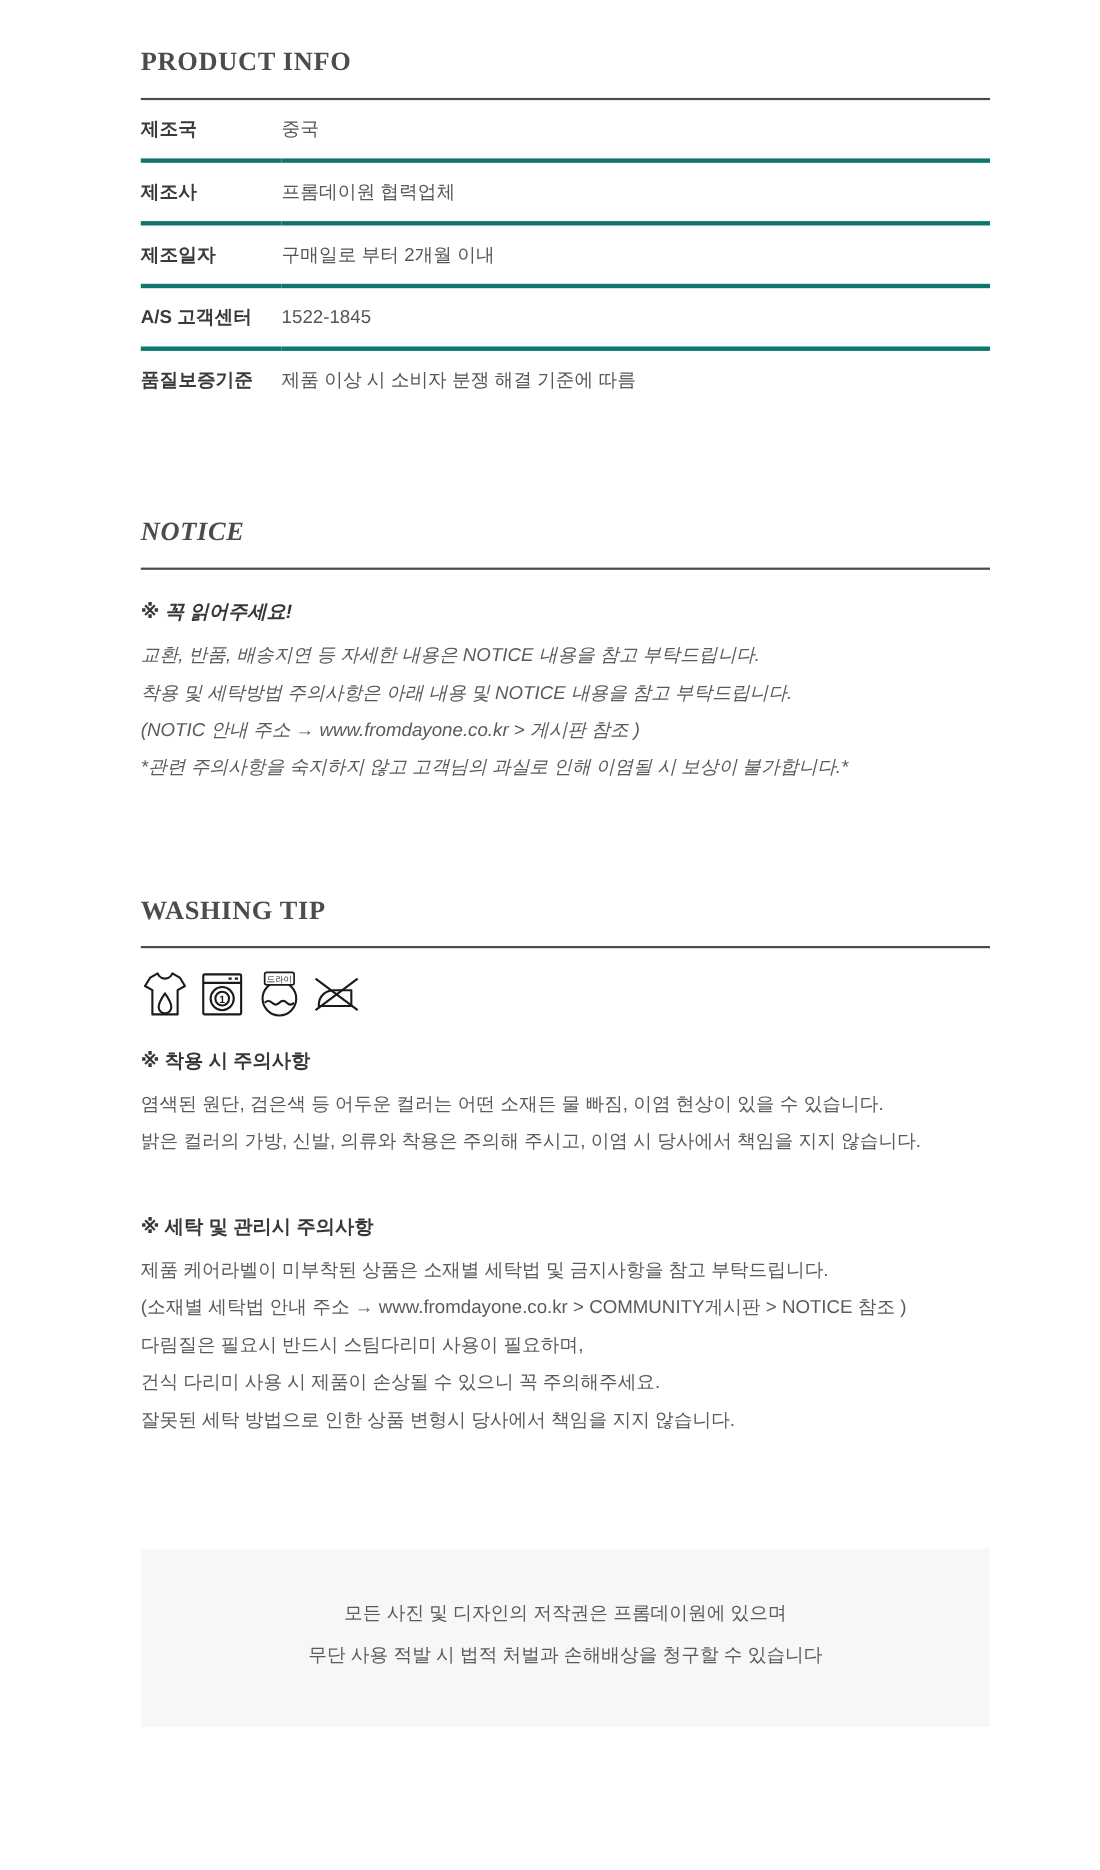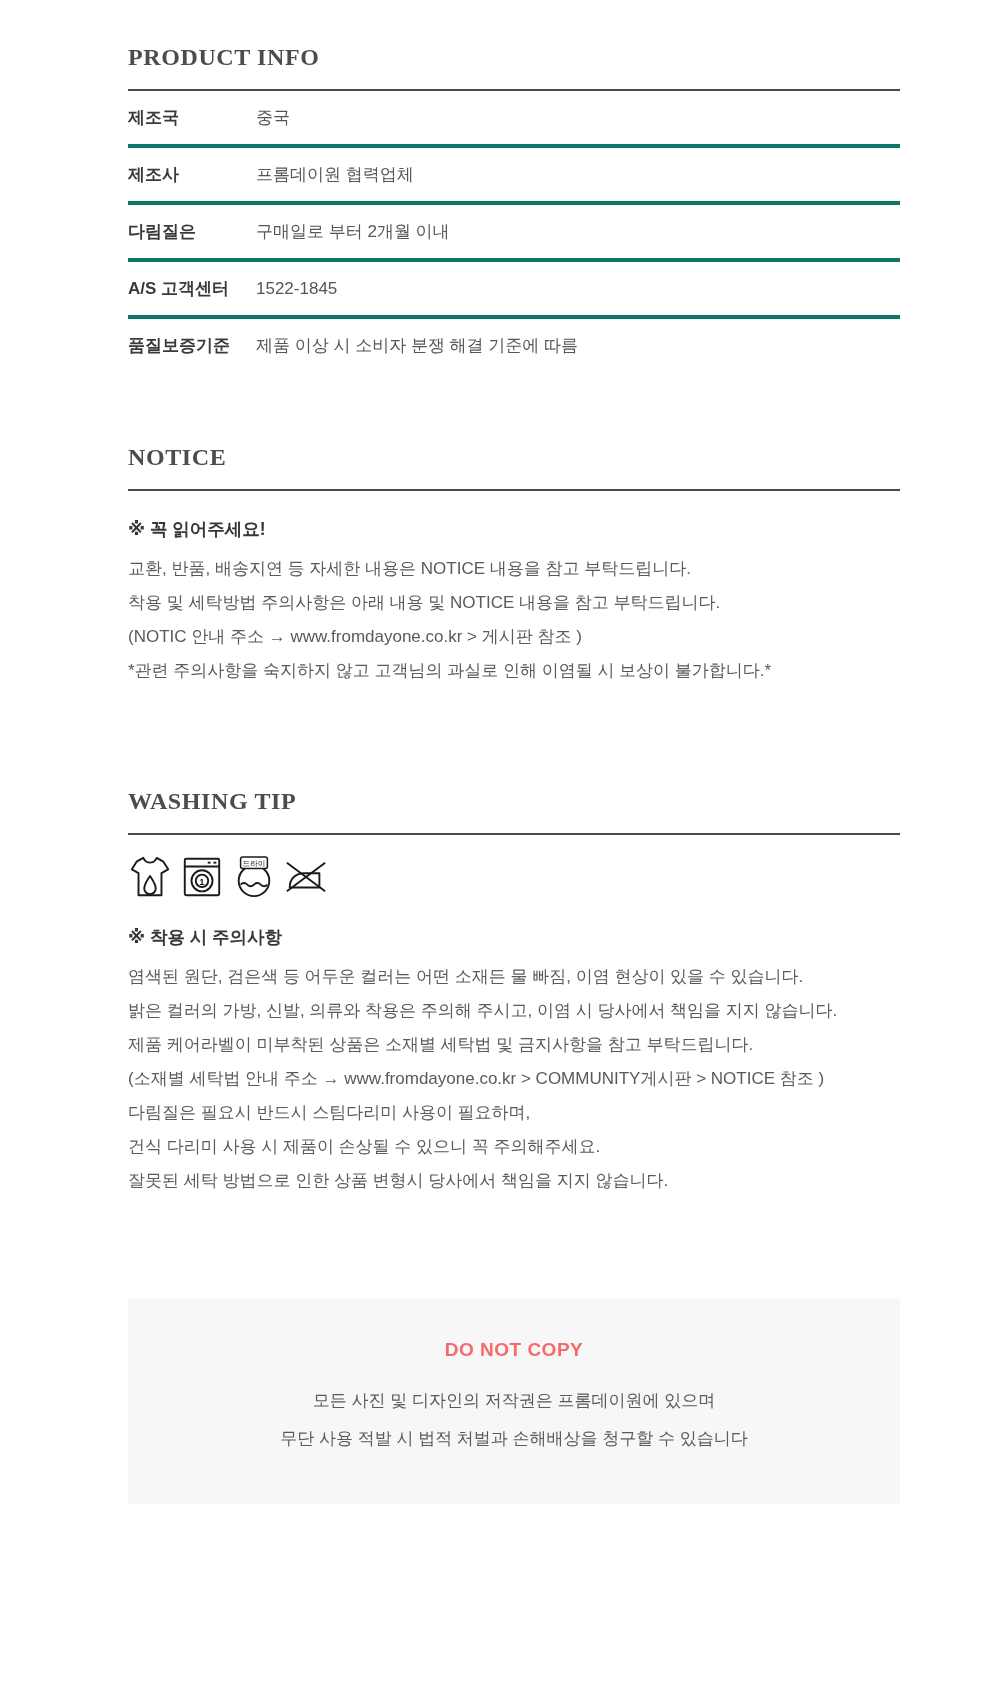--- a/index.html
+++ b/index.html
@@ -22,21 +22,21 @@
   table.info-table tr:last-child{border-bottom:none;}
   table.info-table th{
     width:128px;text-align:left;vertical-align:middle;
     font-size:17px;font-weight:700;color:#3a3a3a;padding:15px 0;
   }
   table.info-table td{
     font-size:17px;font-weight:400;color:#565656;padding:15px 0;
   }
 
   
-  .section-notice{margin-top:72px;}
+  .section-notice{margin-top:99px;font-style:italic;}
   .section-washing{margin-top:104px;}
   .sub-heading{font-size:17.5px;font-weight:700;color:#373737;margin:26px 0 14px 0;line-height:24px;}
   .sub-heading.gap-large{margin-top:52px;}
   .body-line{font-size:17px;color:#5a5a5a;line-height:27px;margin:0 0 7px 0;}
 
   
   .care-icons{display:flex;gap:8px;margin-top:20px;align-items:center;}
   .care-icons svg{display:block;}
 
   
@@ -64,21 +64,21 @@
       <tbody>
         <tr>
           <th>제조국</th>
           <td>중국</td>
         </tr>
         <tr>
           <th>제조사</th>
           <td>프롬데이원 협력업체</td>
         </tr>
         <tr>
-          <th>다림질은</th>
+          <th>제조일자</th>
           <td>구매일로 부터 2개월 이내</td>
         </tr>
         <tr>
           <th>A/S 고객센터</th>
           <td>1522-1845</td>
         </tr>
         <tr>
           <th>품질보증기준</th>
           <td>제품 이상 시 소비자 분쟁 해결 기준에 따름</td>
         </tr>
@@ -136,26 +136,26 @@
           <line x1="3" y1="8" x2="43" y2="38"></line>
           <line x1="43" y1="8" x2="3" y2="38"></line>
         </svg>
       </span>
     </div>
 
     <p class="sub-heading">※ 착용 시 주의사항</p>
     <p class="body-line">염색된 원단, 검은색 등 어두운 컬러는 어떤 소재든 물 빠짐, 이염 현상이 있을 수 있습니다.</p>
     <p class="body-line">밝은 컬러의 가방, 신발, 의류와 착용은 주의해 주시고, 이염 시 당사에서 책임을 지지 않습니다.</p>
 
+    <p class="sub-heading gap-large">※ 세탁 및 관리시 주의사항</p>
     <p class="body-line">제품 케어라벨이 미부착된 상품은 소재별 세탁법 및 금지사항을 참고 부탁드립니다.</p>
     <p class="body-line">(소재별 세탁법 안내 주소 → www.fromdayone.co.kr &gt; COMMUNITY게시판 &gt; NOTICE 참조 )</p>
     <p class="body-line">다림질은 필요시 반드시 스팀다리미 사용이 필요하며,</p>
     <p class="body-line">건식 다리미 사용 시 제품이 손상될 수 있으니 꼭 주의해주세요.</p>
     <p class="body-line">잘못된 세탁 방법으로 인한 상품 변형시 당사에서 책임을 지지 않습니다.</p>
   </section>
 
   <div class="copyright-box" style="background: rgb(247, 247, 247);">
-    <p class="copyright-title" style="color: rgb(245, 106, 106);">DO NOT COPY</p>
     <p class="copyright-line">모든 사진 및 디자인의 저작권은 프롬데이원에 있으며</p>
     <p class="copyright-line">무단 사용 적발 시 법적 처벌과 손해배상을 청구할 수 있습니다</p>
   </div>
 
 </div>
 
 </body></html>

